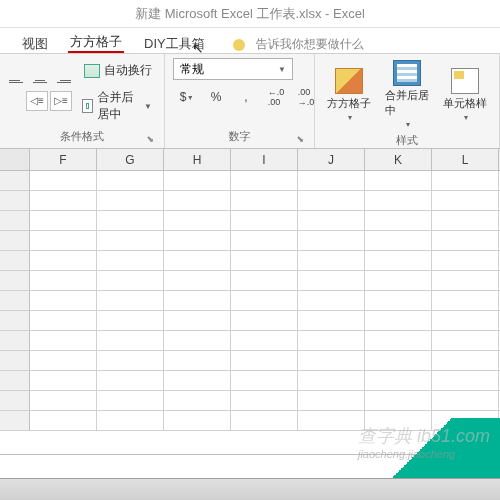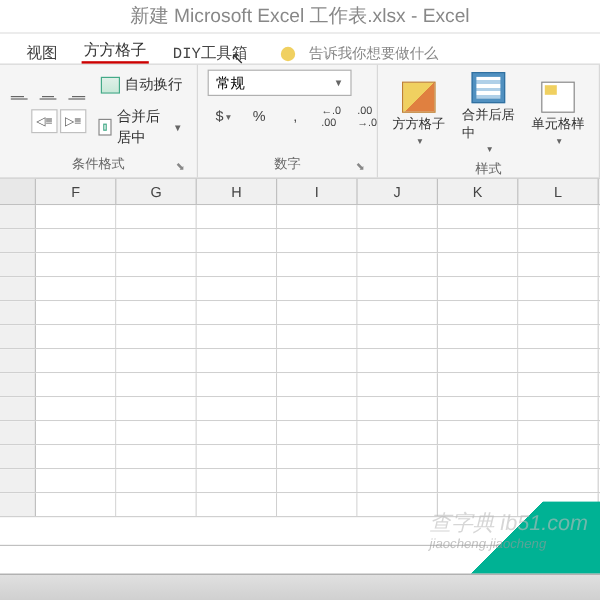--- a/index.html
+++ b/index.html
@@ -1,19 +1,19 @@
 <!DOCTYPE html>
 <html><head>
 <meta charset="utf-8">
 <style>
 * { margin: 0; padding: 0; box-sizing: border-box; font-family: "Microsoft YaHei", sans-serif; }
 body { background: #fff; width: 500px; height: 500px; overflow: hidden; position: relative; }
-.titlebar { height: 28px; background: #fff; display: flex; align-items: center; justify-content: center; font-size: 16px; color: #888; border-bottom: 1px solid #e0e0e0; }
+.titlebar { height: 28px; background: #fff; display: flex; align-items: center; justify-content: center; font-size: 13px; color: #888; border-bottom: 1px solid #e0e0e0; }
 .tabbar { height: 26px; display: flex; align-items: flex-end; padding-left: 20px; gap: 18px; font-size: 13px; color: #444; border-bottom: 1px solid #d0d0d0; }
-.tab { padding: 0 2px; cursor: pointer; font-family: Liberation Mono, monospace; }
+.tab { padding: 0 2px; cursor: pointer; }
 .tab.active { border-bottom: 2px solid #c00; color: #333; font-weight: 500; }
 .tell-me { display: flex; align-items: center; gap: 11px; color: #888; font-size: 12px; margin-left: 8px; }
 .bulb { width: 12px; height: 12px; border-radius: 50%; background: #f0d060; display: inline-block; }
 .cursor-icon { position: absolute; left: 192px; top: 40px; font-size: 14px; color: #333; z-index: 10; }
 .ribbon { height: 95px; background: #f5f5f5; border-bottom: 1px solid #c0c0c0; display: flex; }
 .group { border-right: 1px solid #d8d8d8; padding: 4px 8px 2px; display: flex; flex-direction: column; justify-content: space-between; }
 .group-body { flex: 1; display: flex; align-items: center; gap: 6px; }
 .group-label { text-align: center; font-size: 11px; color: #666; padding: 2px 0; position: relative; }
 .dlg-launcher { position: absolute; right: 2px; bottom: 2px; font-size: 9px; color: #888; cursor: pointer; }
 .btn-sm { width: 22px; height: 20px; border: 1px solid #c0c0c0; background: #fff; display: flex; align-items: center; justify-content: center; font-size: 10px; color: #555; cursor: pointer; }

